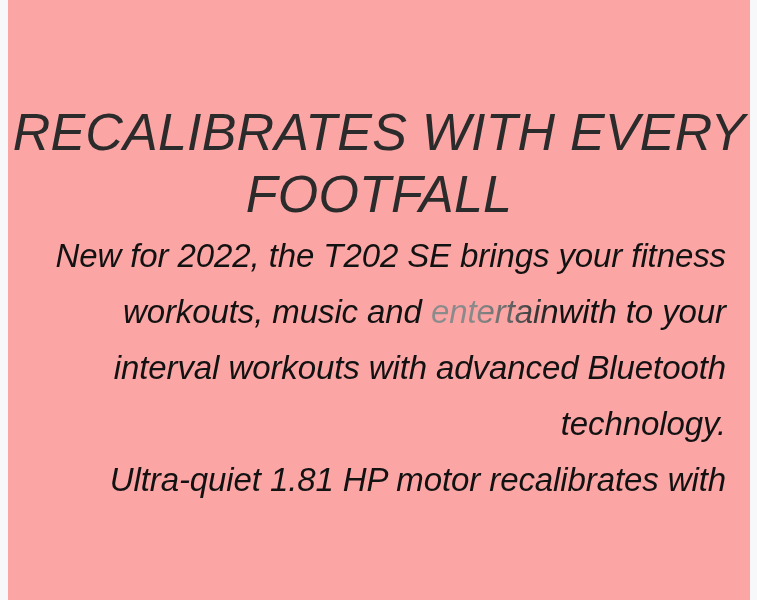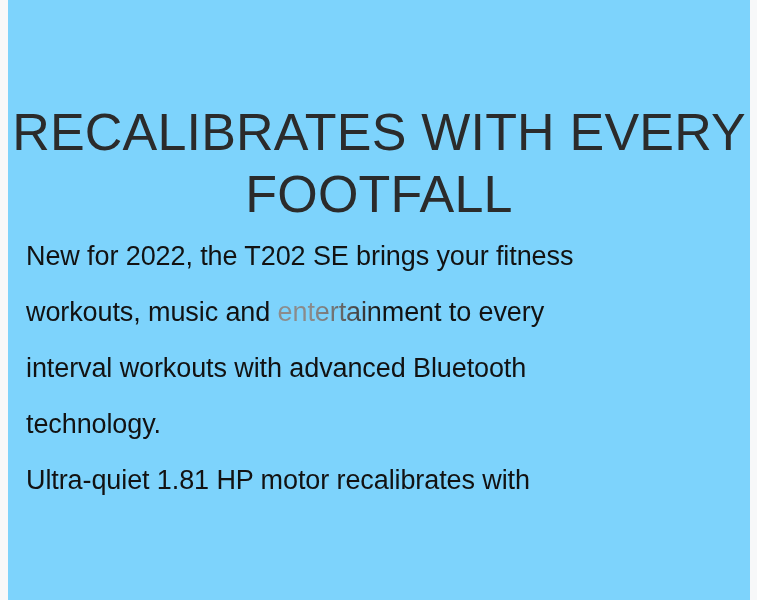--- a/index.html
+++ b/index.html
@@ -10,23 +10,24 @@
 
   body {
     font-family: "Liberation Sans", sans-serif;
     -webkit-font-smoothing: antialiased;
   }
 
   #screen {
     position: relative;
     width: 757px;
     height: 600px;
-    background: #7dd3fc;
+    background: #fca5a5;
     overflow: hidden;
     box-sizing: border-box;
+    font-style: italic;
   }
 
   
   .edge-strip {
     position: absolute;
     top: 0;
     bottom: 0;
     width: 8px;
     background: #f7f8f9;
     pointer-events: none;
@@ -59,26 +60,27 @@
 
   
   .body-block {
     position: absolute;
     left: 18px;
     top: 228px;
     width: 700px;
   }
 
   .body-line {
-    font-size: 27px;
+    font-size: 33px;
     line-height: 56px;
     font-weight: 400;
     color: #121212;
     letter-spacing: -0.1px;
     white-space: pre;
+    text-align: right;
   }
 
   
   .faded-fragment {
     background-image: linear-gradient(
       to right,
       #8c8c8c 0%,
       #8a8a8a 34%,
       #6d6d6d 58%,
       #3a3a3a 82%,
@@ -100,21 +102,21 @@
 
   <div class="content">
 
     <h1 class="heading">RECALIBRATES WITH EVERY
 FOOTFALL</h1>
 
     <div class="body-block">
 
       <div class="body-line">New for 2022, the T202 SE brings your fitness</div>
 
-      <div class="body-line"><span>workouts, music and </span><span class="faded-fragment">entertain</span><span>ment to every</span></div>
+      <div class="body-line"><span>workouts, music and </span><span class="faded-fragment">entertain</span><span>with to your</span></div>
 
       <div class="body-line">interval workouts with advanced Bluetooth</div>
 
       <div class="body-line">technology.</div>
 
       <div class="body-line">Ultra-quiet 1.81 HP motor recalibrates with</div>
 
 
     </div>
   </div>

